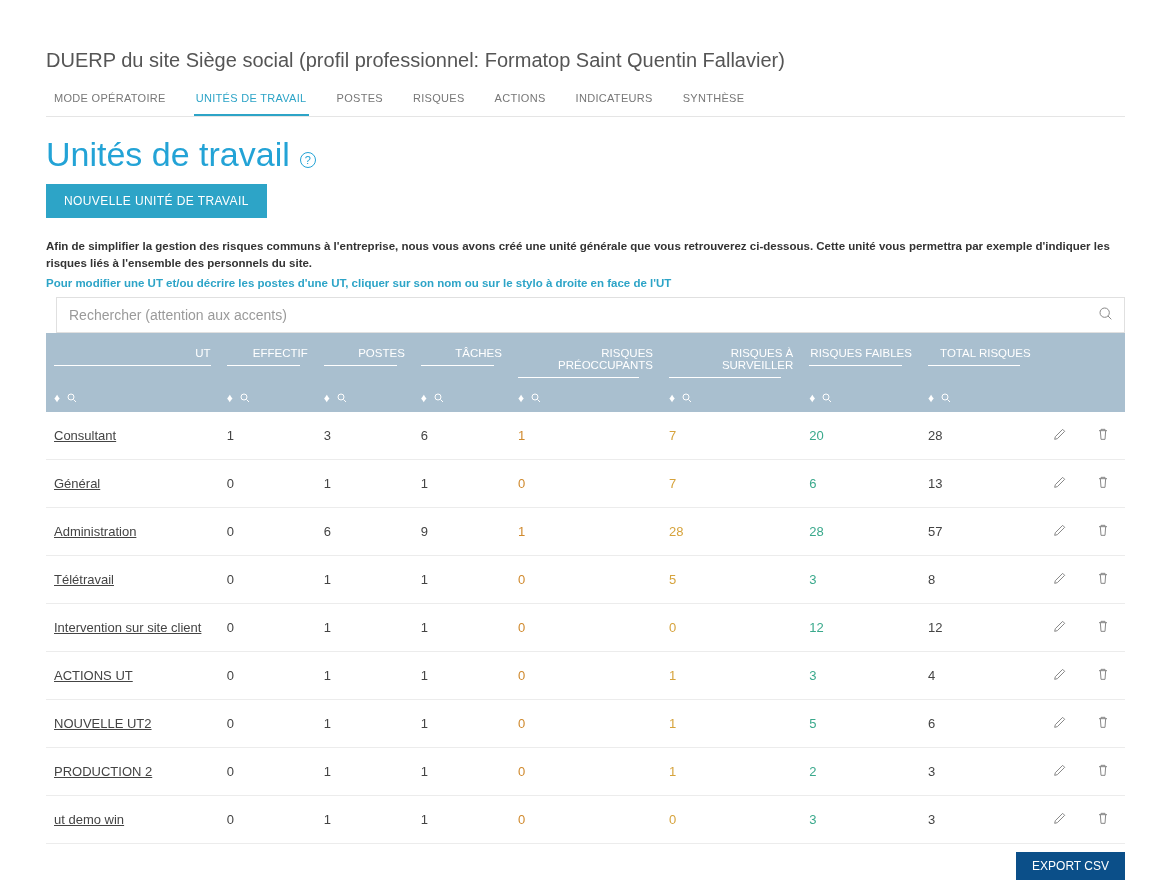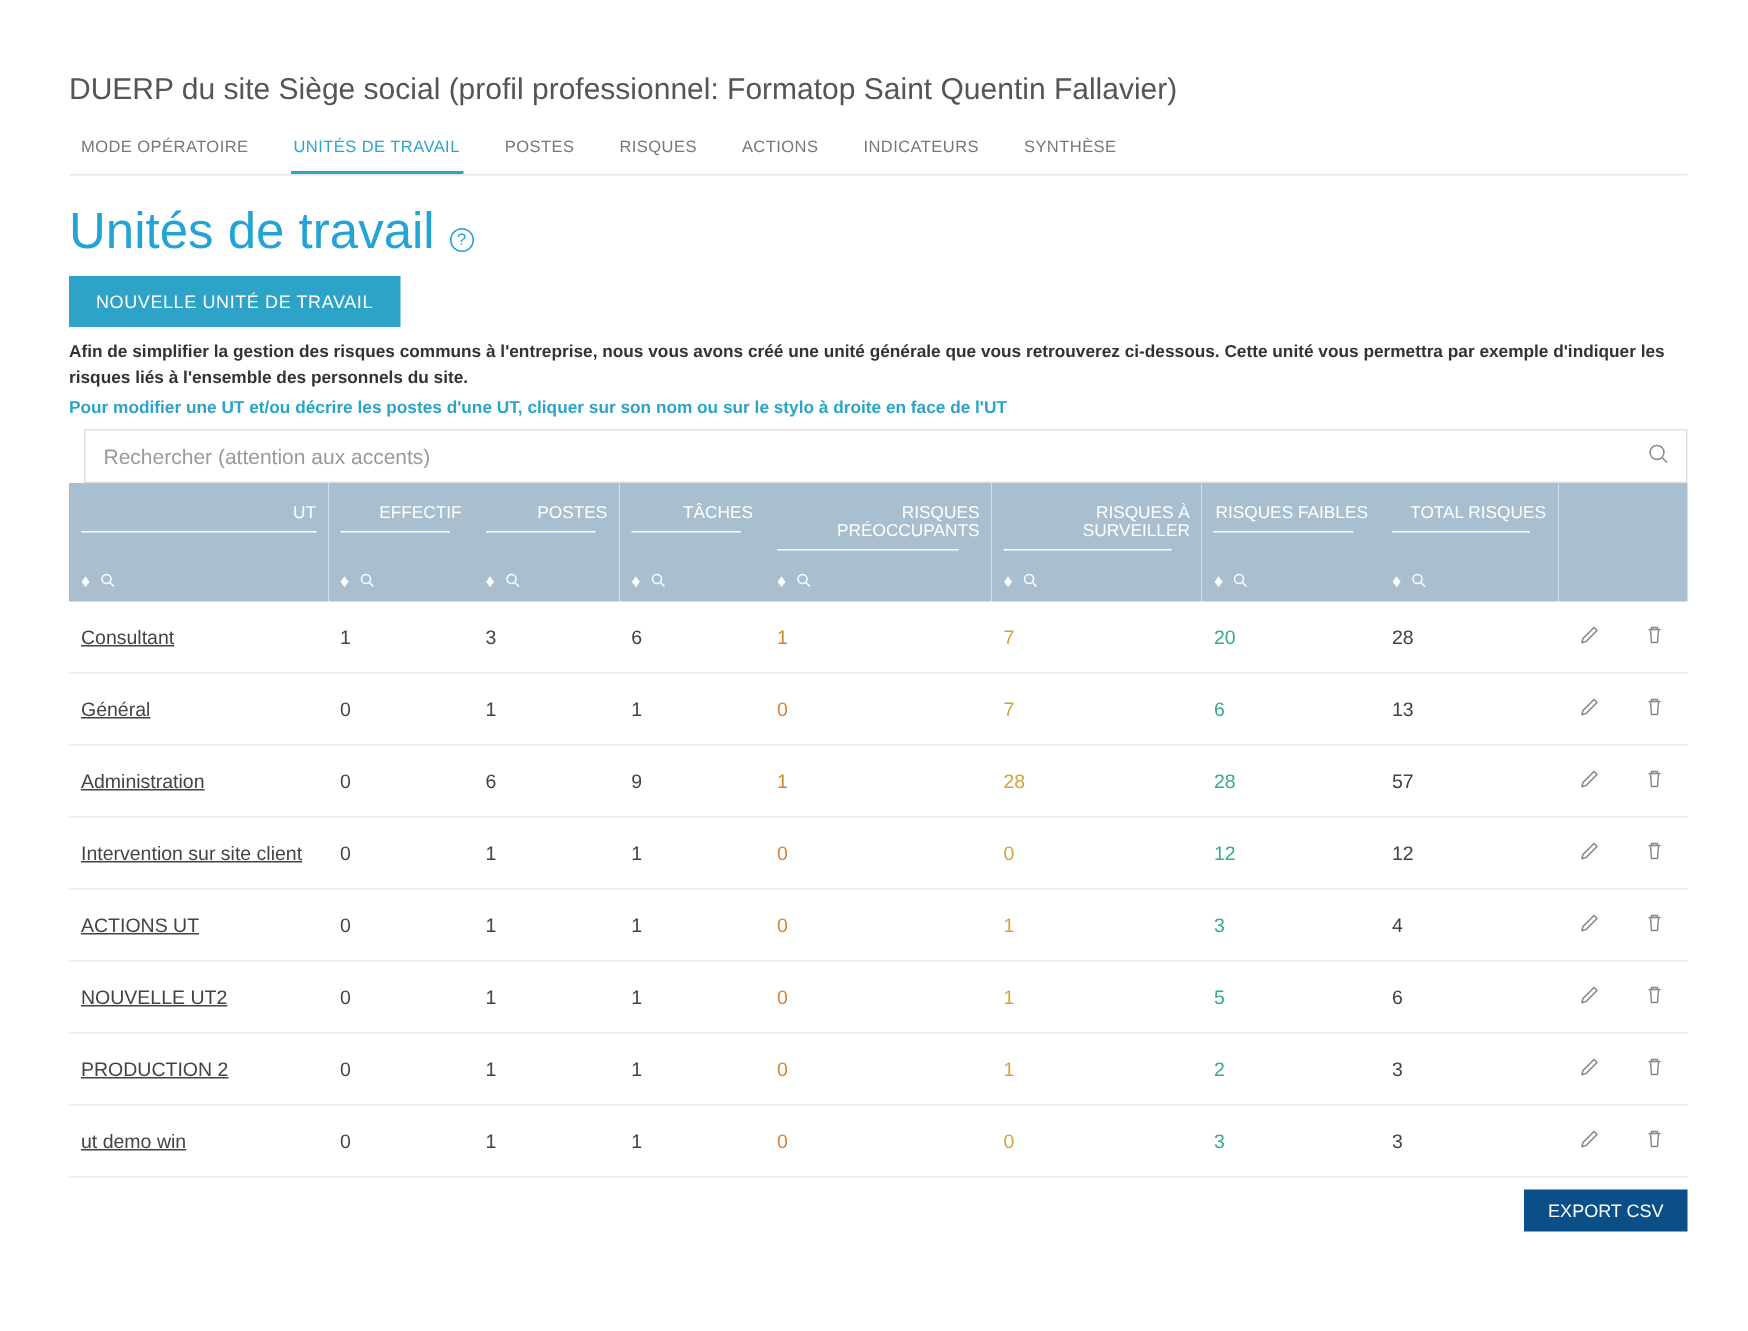--- a/index.html
+++ b/index.html
@@ -68,21 +68,21 @@
     border: none;
     padding: 10px 18px;
     font-size: 12px;
     letter-spacing: .4px;
     cursor: pointer;
   }
   .note {
     font-size: 11.5px;
     color: #333;
     font-weight: 600;
-    margin: 9px 0 6px;
+    margin: 20px 0 6px;
     line-height: 1.45;
   }
   .hint-link {
     font-size: 11.5px;
     color: #2da4c7;
     font-weight: 600;
     margin-bottom: 8px;
   }
   .search-row {
     display: flex;
@@ -366,20 +366,36 @@
         <td class="faible">28</td>
         <td>57</td>
         <td class="actions"><span><svg class="icon-svg" viewBox="0 0 24 24">
               <path d="M4 20l4-1 11-11-3-3L5 16l-1 4z"></path>
             </svg></span></td>
         <td class="actions"><span><svg class="icon-svg" viewBox="0 0 24 24">
               <path d="M6 7h12M9 7V5h6v2M8 7l1 13h6l1-13"></path>
             </svg></span></td>
       </tr>
       <tr>
+        <td class="ut"><a>Télétravail</a></td>
+        <td>0</td>
+        <td>1</td>
+        <td>1</td>
+        <td class="preocc">0</td>
+        <td class="surv">5</td>
+        <td class="faible">3</td>
+        <td>8</td>
+        <td class="actions"><span><svg class="icon-svg" viewBox="0 0 24 24">
+              <path d="M4 20l4-1 11-11-3-3L5 16l-1 4z"></path>
+            </svg></span></td>
+        <td class="actions"><span><svg class="icon-svg" viewBox="0 0 24 24">
+              <path d="M6 7h12M9 7V5h6v2M8 7l1 13h6l1-13"></path>
+            </svg></span></td>
+      </tr>
+      <tr>
         <td class="ut"><a>Intervention sur site client</a></td>
         <td>0</td>
         <td>1</td>
         <td>1</td>
         <td class="preocc">0</td>
         <td class="surv">0</td>
         <td class="faible">12</td>
         <td>12</td>
         <td class="actions"><span><svg class="icon-svg" viewBox="0 0 24 24">
               <path d="M4 20l4-1 11-11-3-3L5 16l-1 4z"></path>

